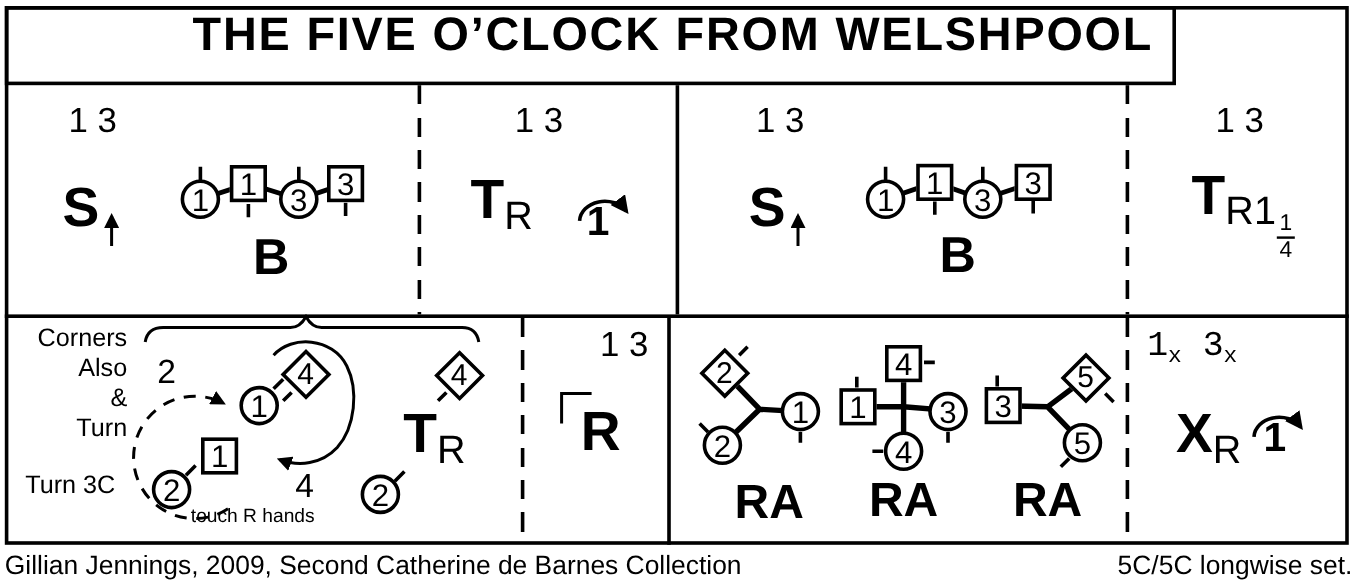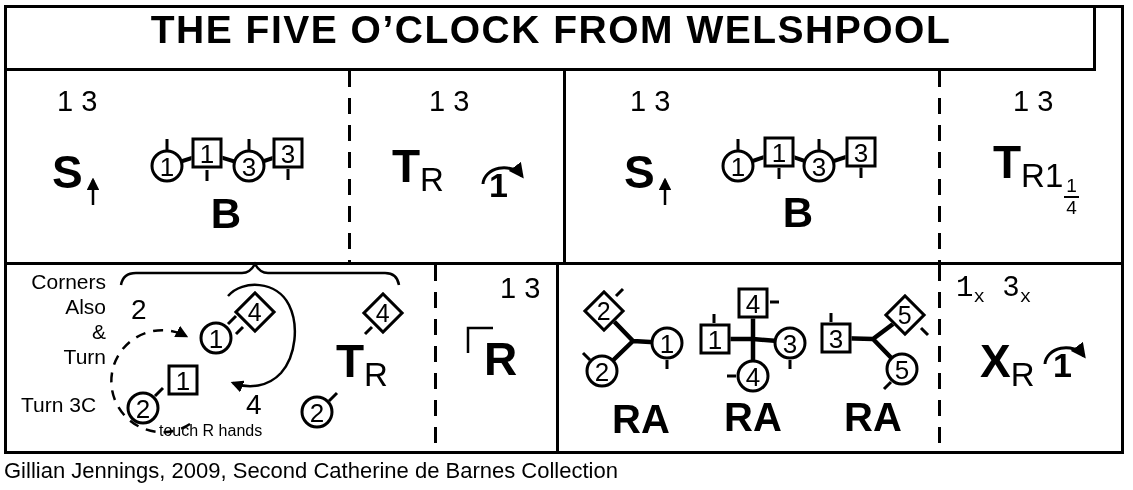--- a/index.html
+++ b/index.html
@@ -1,23 +1,23 @@
 <!DOCTYPE html>
 <html><head>
 <meta charset="utf-8">
 <style>
   html,body{margin:0;padding:0;background:#fff;}
   .page{position:relative;width:1133px;height:490px;background:#fff;color:#000;
         font-family:"Liberation Sans",sans-serif;overflow:hidden;}
   
   .frame{position:absolute;left:4px;top:5px;width:1120px;height:449px;
          border:3px solid #000;box-sizing:border-box;}
-  .title-band{position:absolute;left:4px;top:5px;width:1092px;height:66px;
+  .title-band{position:absolute;left:4px;top:5px;width:976px;height:66px;
               box-sizing:border-box;border:3px solid #000;display:flex;
-              align-items:center;justify-content:center;
+              align-items:center;justify-content:flex-end;
               padding:0 16px 16px 18px;}
   .title-band .t{font-size:39px;font-weight:bold;letter-spacing:1.5px;white-space:nowrap;}
   .vsolid{position:absolute;width:3px;background:#000;}
   .vdash{position:absolute;width:3px;
          background:repeating-linear-gradient(180deg,#000 0 16px,transparent 16px 27px);}
   .hline{position:absolute;left:4px;width:1120px;height:3px;background:#000;}
   
   .couples{position:absolute;font-size:29px;line-height:1;white-space:pre;}
   .bigsym{position:absolute;font-size:46px;font-weight:bold;line-height:1;white-space:nowrap;}
   .sub{font-size:33px;font-weight:normal;position:relative;top:9px;}
@@ -236,14 +236,15 @@
   <div class="circ" style="left:902px;top:369px;">
       <span>5</span>
     </div>
   <div class="figlabel" style="left:873px;top:417px;font-size:40px;">RA</div>
 
   <div class="couples" style="left:956px;top:274px;font-family:Liberation Mono, monospace;"><span>1</span><span class="subx">x</span><span> </span><span>3</span><span class="subx">x</span></div>
   <div class="bigsym" style="left:980px;top:338px;"><span>X</span><span class="sub">R</span></div>
   <div class="boldone" style="left:1053px;top:348px;">1</div>
 
   <div class="footer-l">Gillian Jennings, 2009, Second Catherine de Barnes Collection</div>
+  <div class="footer-r">5C/5C longwise set.</div>
 
 </div>
 
 </body></html>

